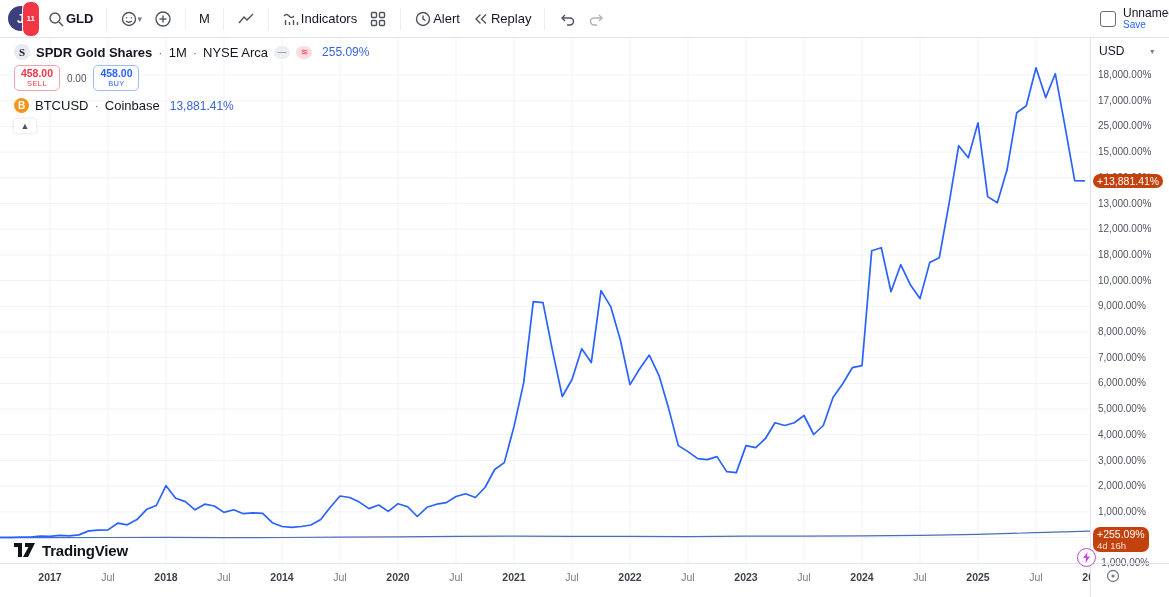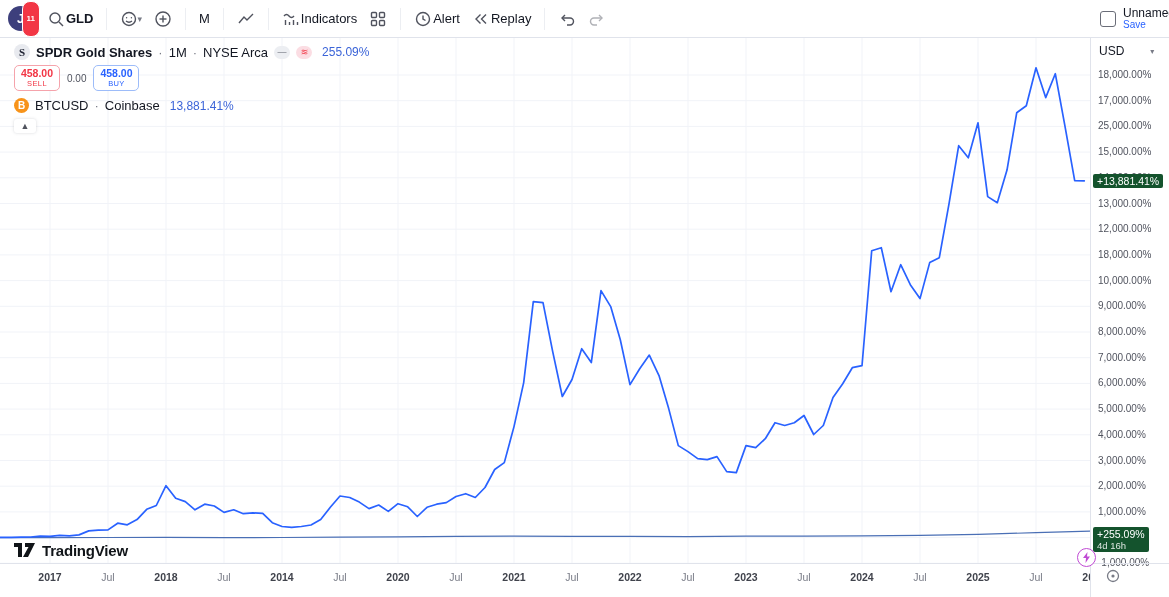--- a/index.html
+++ b/index.html
@@ -51,21 +51,21 @@
   .lg-row3{display:flex;align-items:center;gap:6px;margin-top:7px;font-size:13px;}
   .btc-logo{width:15px;height:15px;border-radius:50%;background:#f7931a;color:#fff;font-size:10px;font-weight:bold;
             display:flex;align-items:center;justify-content:center;}
   .collapse-btn{margin-top:6px;width:22px;height:14px;border-radius:3px;background:#fff;box-shadow:0 0 3px rgba(90,96,110,.25);
             display:flex;align-items:center;justify-content:center;font-size:9px;color:#50535e;cursor:pointer;}
   
   .paxis{position:absolute;left:1090px;top:38px;width:79px;bottom:0;border-left:1px solid #e0e3eb;background:#fff;}
   .usd-row{display:flex;align-items:center;gap:26px;padding:6px 0 0 8px;font-size:12px;color:#131722;}
   .usd-caret{font-size:8px;color:#787b86;}
   .pa-label{position:absolute;left:7px;font-size:10px;color:#50535e;white-space:nowrap;}
-  .pa-badge{position:absolute;left:2px;background:#14532d;color:#fff;font-size:10.5px;border-radius:2px;
+  .pa-badge{position:absolute;left:2px;background:#c2410c;color:#fff;font-size:10.5px;border-radius:7px;
             padding:1px 4px;white-space:nowrap;}
   .pa-badge .cd{font-size:9.5px;opacity:.85;}
   
   .taxis-line{position:absolute;left:0;top:563px;width:100%;border-top:1px solid #e0e3eb;}
   .taxis{position:absolute;left:0;top:564px;width:1090px;height:24px;overflow:hidden;}
   .t-label{position:absolute;top:7px;transform:translateX(-50%);font-size:10.5px;color:#787b86;white-space:nowrap;}
   .t-label.year{color:#40434c;font-weight:bold;}
   
   .tv-logo{position:absolute;left:14px;top:542px;display:flex;align-items:center;gap:6px;}
   .tv-text{font-size:15px;font-weight:bold;color:#101418;letter-spacing:-.2px;}

